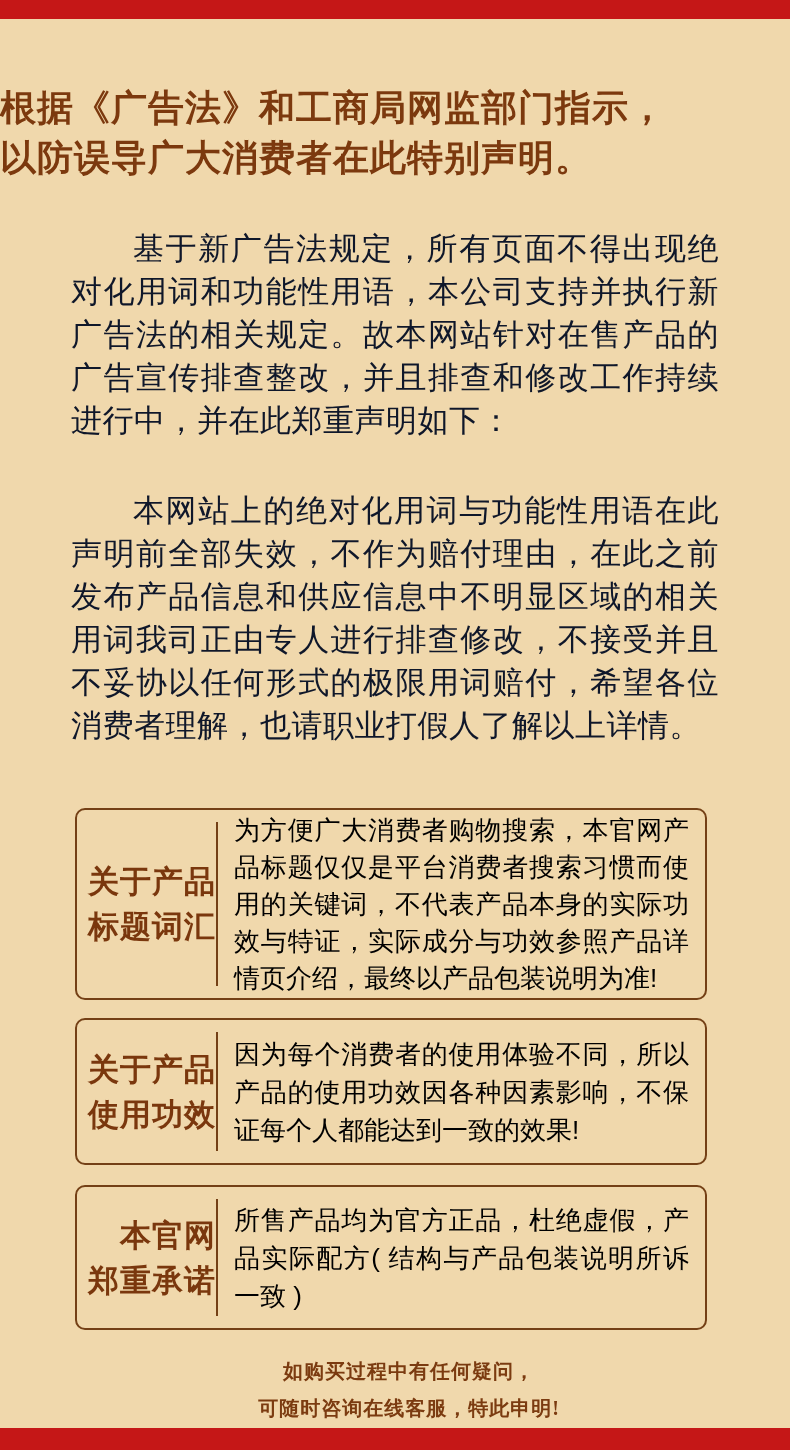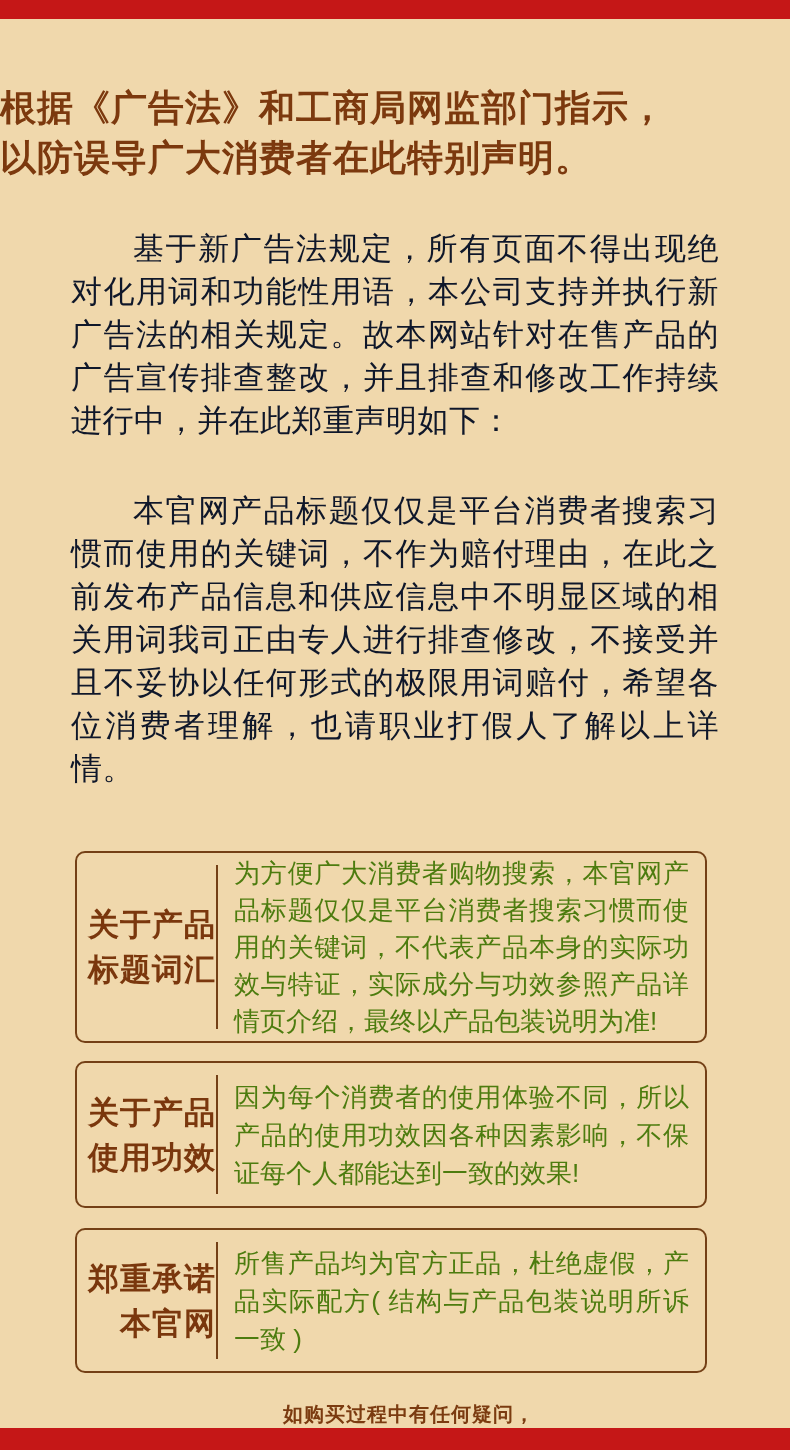--- a/index.html
+++ b/index.html
@@ -72,21 +72,21 @@
     width: 0;
     border-left: 2px solid #744016;
     margin: 12px 0;
   }
   .box-text {
     flex: 1;
     padding: 4px 16px 4px 16px;
     font-family: "Liberation Sans", sans-serif;
     font-size: 26px;
     line-height: 37px;
-    color: #4d7c0f;
+    color: #000000;
     text-align: justify;
   }
   .notice-box.b2 .box-text, .notice-box.b3 .box-text { line-height: 38px; }
   .footer-note {
     margin-top: 23px;
     text-align: center;
     font-size: 20px;
     font-weight: bold;
     line-height: 37px;
     color: #7b3b10;
@@ -102,21 +102,21 @@
 
   <div class="red-bar top"></div>
 
   <h1 class="title">
     <span>根据《广告法》和工商局网监部门指示，</span>
     <span>以防误导广大消费者在此特别声明。</span>
   </h1>
 
   <p class="para p1">基于新广告法规定，所有页面不得出现绝对化用词和功能性用语，本公司支持并执行新广告法的相关规定。故本网站针对在售产品的广告宣传排查整改，并且排查和修改工作持续进行中，并在此郑重声明如下：</p>
 
-  <p class="para p2">本官网产品标题仅仅是平台消费者搜索习惯而使用的关键词，不作为赔付理由，在此之前发布产品信息和供应信息中不明显区域的相关用词我司正由专人进行排查修改，不接受并且不妥协以任何形式的极限用词赔付，希望各位消费者理解，也请职业打假人了解以上详情。</p>
+  <p class="para p2">本网站上的绝对化用词与功能性用语在此声明前全部失效，不作为赔付理由，在此之前发布产品信息和供应信息中不明显区域的相关用词我司正由专人进行排查修改，不接受并且不妥协以任何形式的极限用词赔付，希望各位消费者理解，也请职业打假人了解以上详情。</p>
 
   <div class="notice-box b1">
     <div class="box-label">
       <span>关于产品</span>
       <span>标题词汇</span>
     </div>
     <div class="v-divider"></div>
     <div class="box-text">为方便广大消费者购物搜索，本官网产品标题仅仅是平台消费者搜索习惯而使用的关键词，不代表产品本身的实际功效与特证，实际成分与功效参照产品详情页介绍，最终以产品包装说明为准!</div>
   </div>
 
@@ -124,22 +124,22 @@
     <div class="box-label">
       <span>关于产品</span>
       <span>使用功效</span>
     </div>
     <div class="v-divider"></div>
     <div class="box-text">因为每个消费者的使用体验不同，所以产品的使用功效因各种因素影响，不保证每个人都能达到一致的效果!</div>
   </div>
 
   <div class="notice-box b3">
     <div class="box-label">
+      <span>本官网</span>
       <span>郑重承诺</span>
-      <span>本官网</span>
     </div>
     <div class="v-divider"></div>
     <div class="box-text">所售产品均为官方正品，杜绝虚假，产品实际配方( 结构与产品包装说明所诉一致 )</div>
   </div>
 
   <div class="footer-note">
     <span>如购买过程中有任何疑问，</span>
     <span>可随时咨询在线客服，特此申明!</span>
   </div>
 

